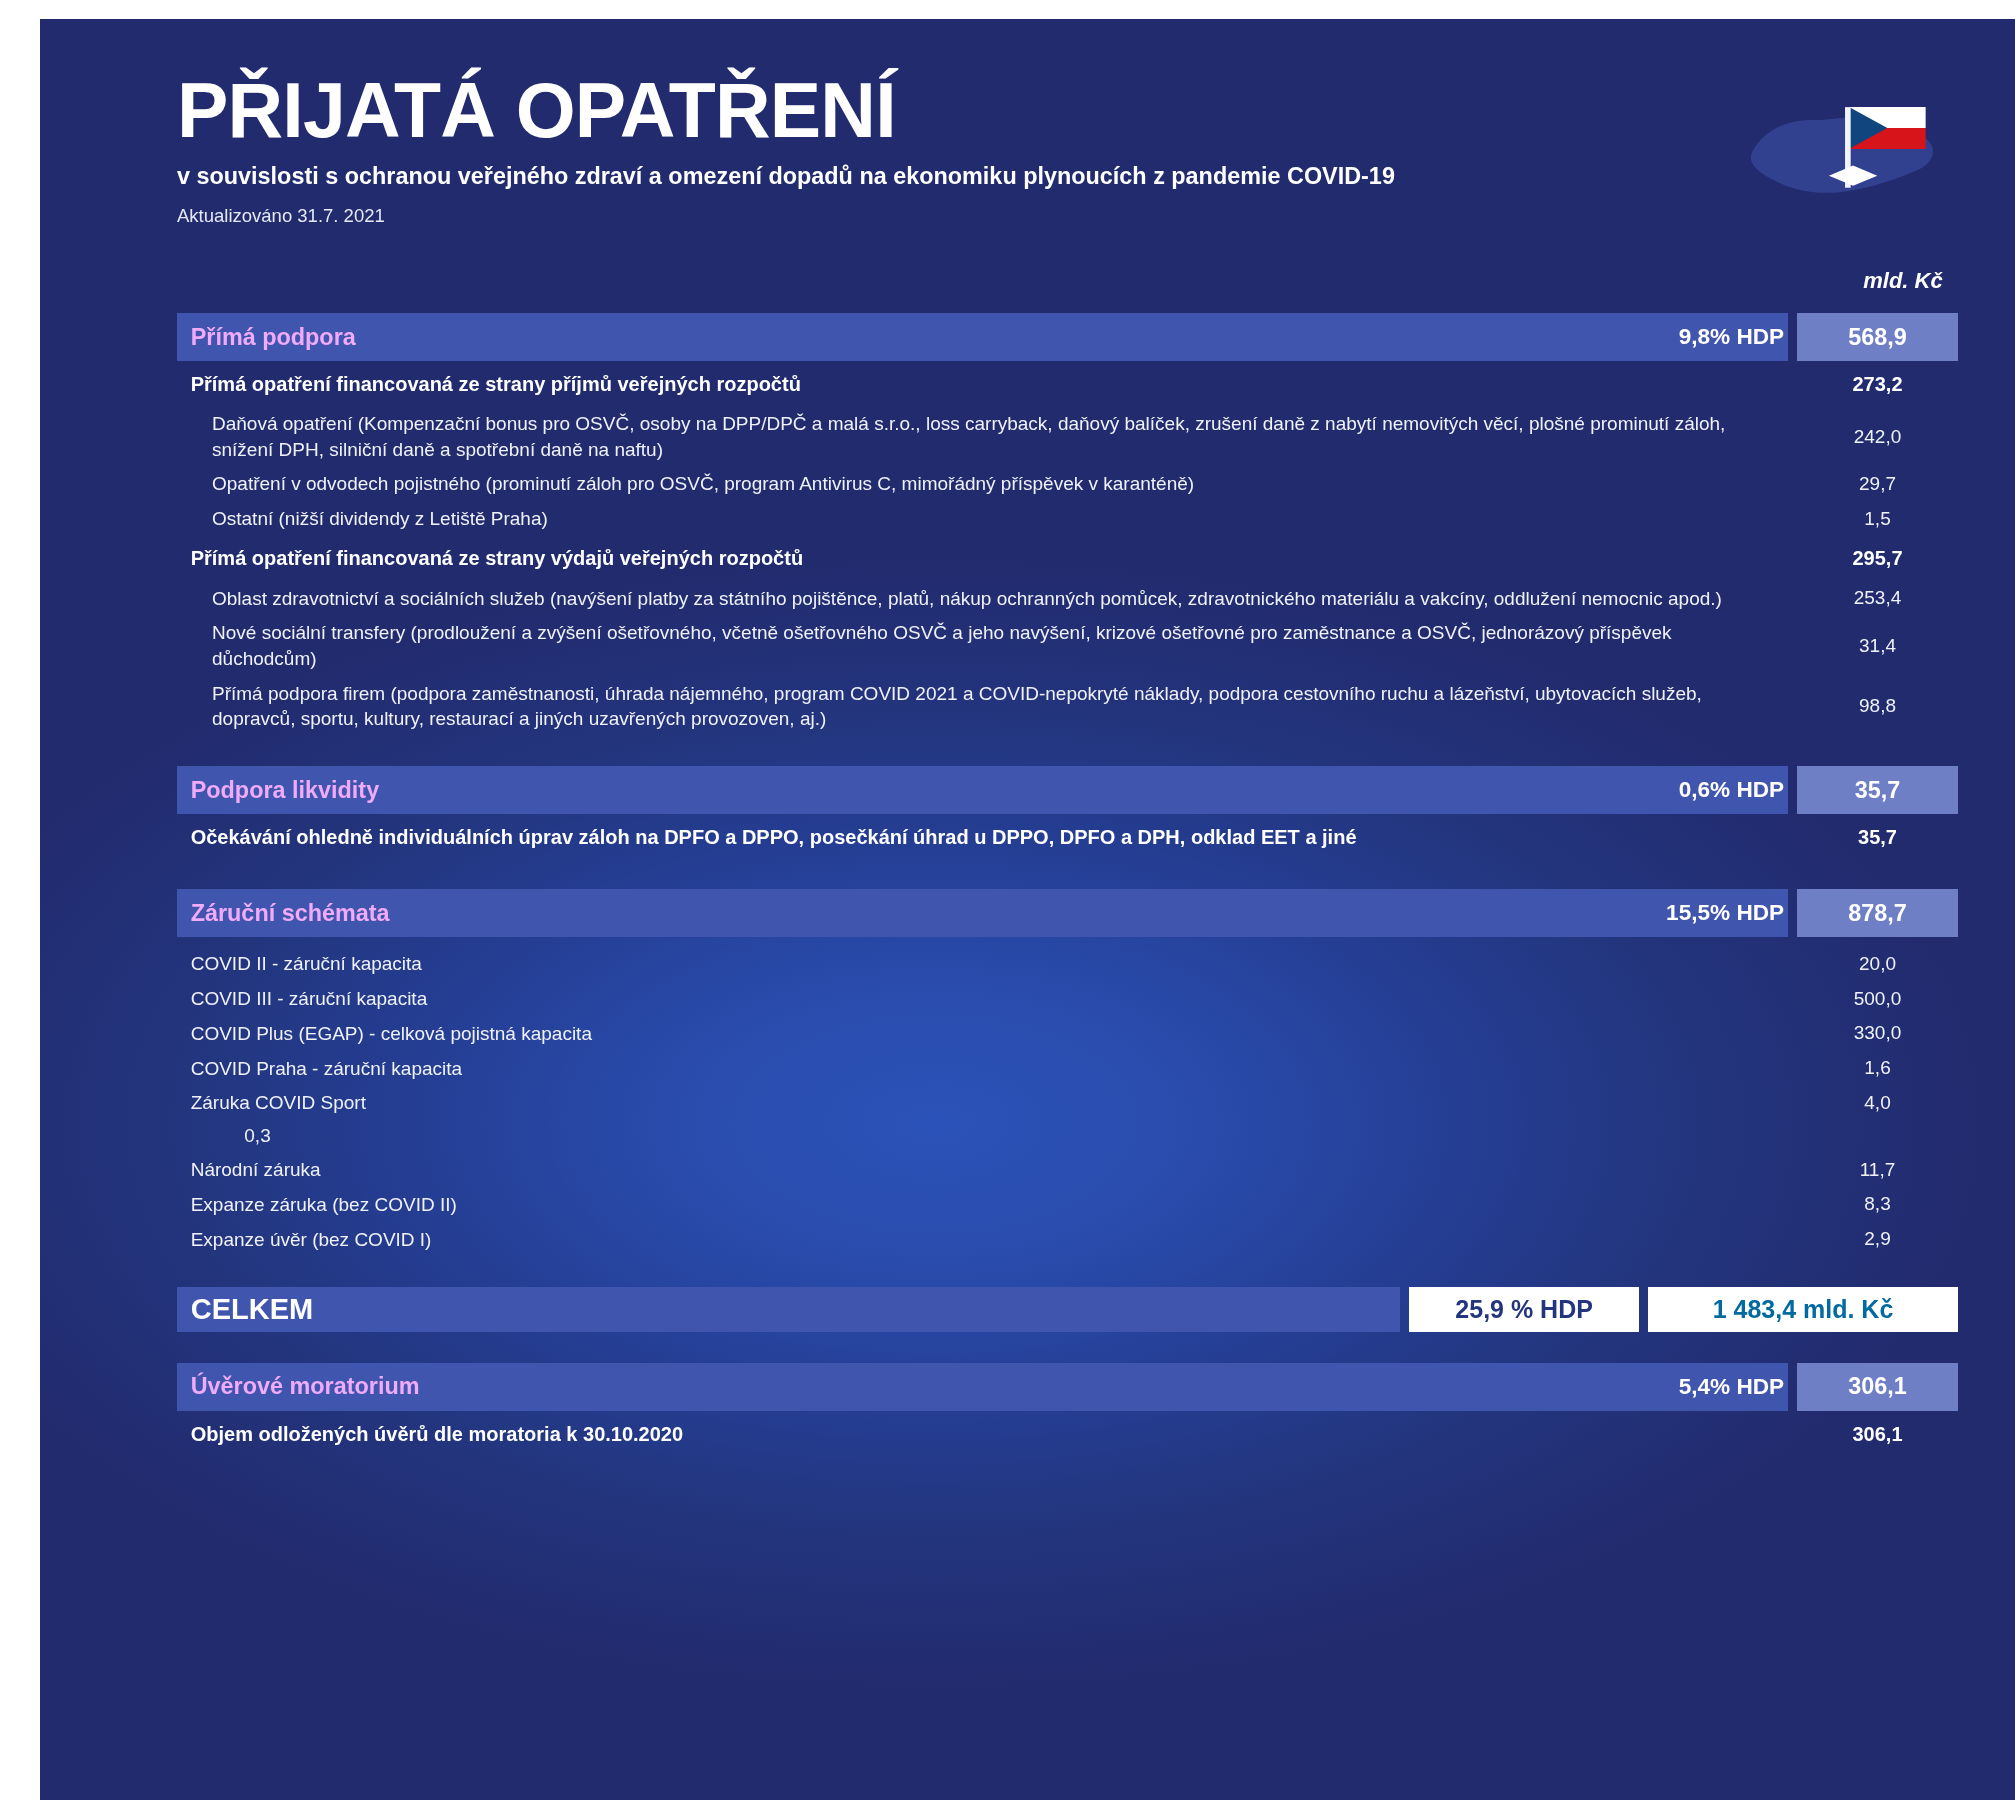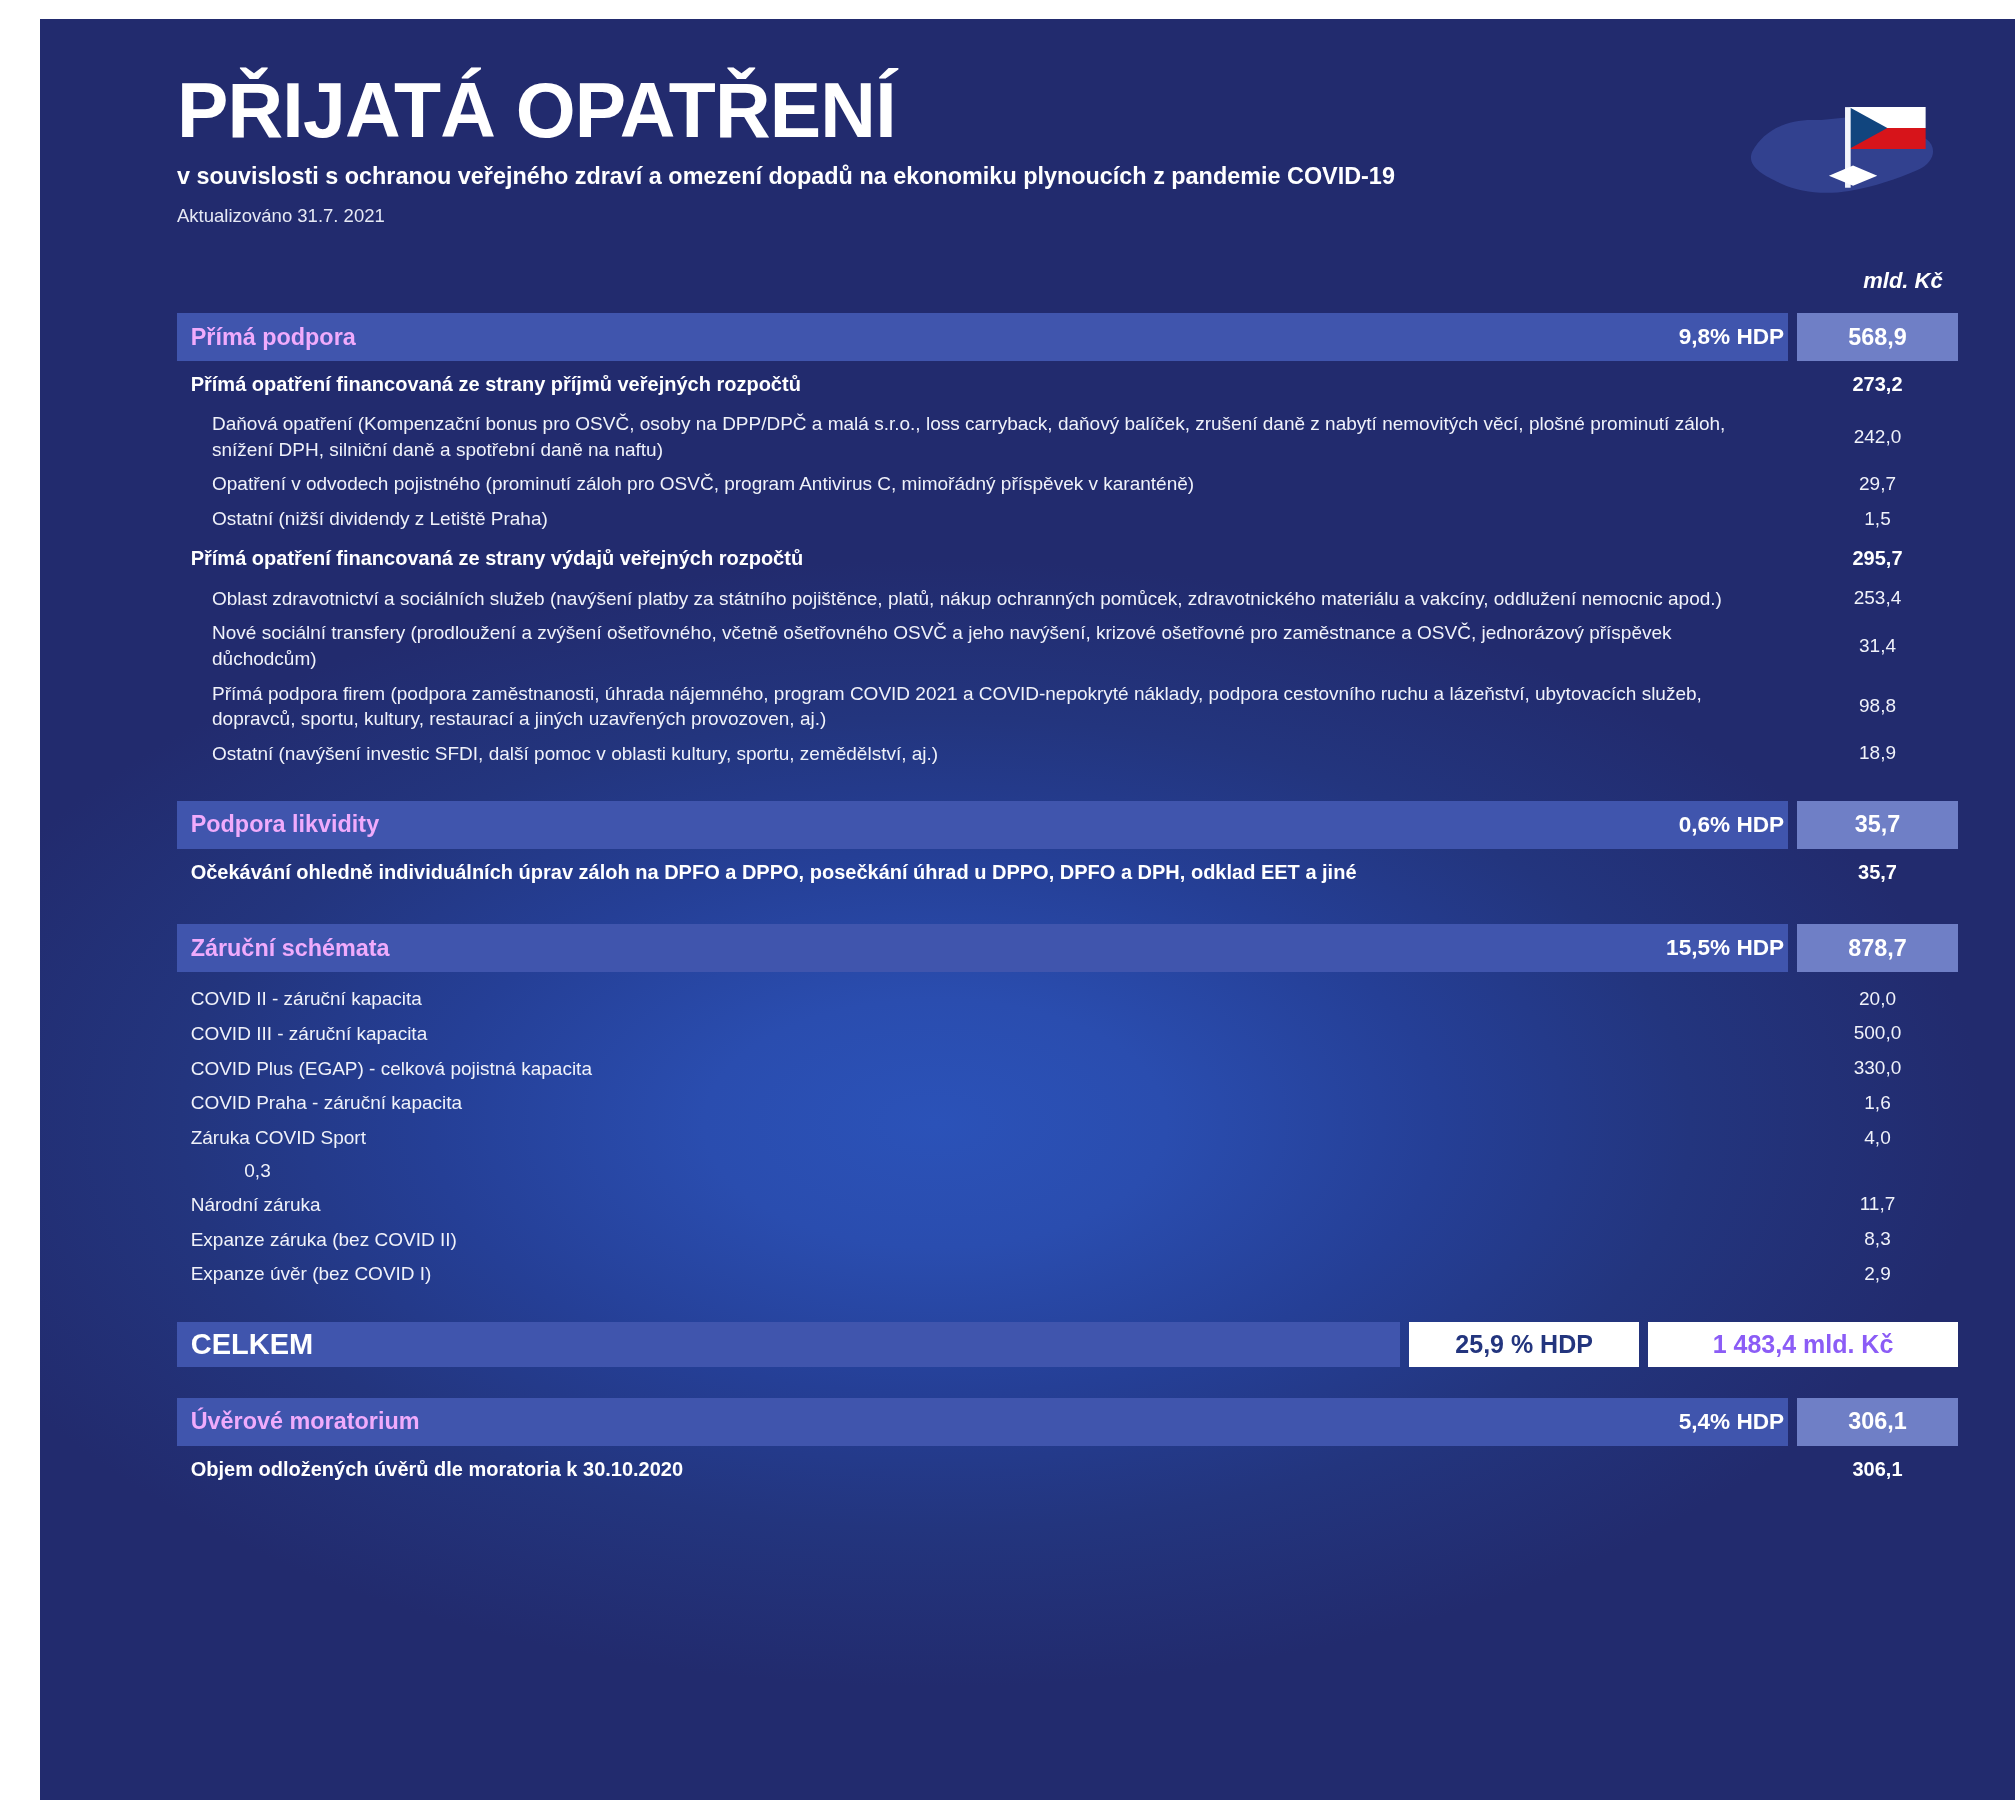--- a/index.html
+++ b/index.html
@@ -210,21 +210,21 @@
     font-size: 25px;
     font-weight: 700;
     display: flex;
     align-items: center;
     justify-content: center;
     margin-left: 8.9px;
   }
   .total .val-box {
     flex: 0 0 310px;
     background: #ffffff;
-    color: #8b5cf6;
+    color: #0369a1;
     font-size: 25px;
     font-weight: 700;
     display: flex;
     align-items: center;
     justify-content: center;
     margin-left: 8.9px;
   }
 </style>
 </head>
 <body>
@@ -294,25 +294,20 @@
       <div class="row item">
         <div class="label">Nové sociální transfery (prodloužení a zvýšení ošetřovného, včetně ošetřovného OSVČ a jeho navýšení, krizové ošetřovné pro zaměstnance a OSVČ, jednorázový příspěvek důchodcům)</div>
         <div class="hdp"></div>
         <div class="val">31,4</div>
       </div>
       <div class="row item">
         <div class="label">Přímá podpora firem (podpora zaměstnanosti, úhrada nájemného, program COVID 2021 a COVID-nepokryté náklady, podpora cestovního ruchu a lázeňství, ubytovacích služeb, dopravců, sportu, kultury, restaurací a jiných uzavřených provozoven, aj.)</div>
         <div class="hdp"></div>
         <div class="val">98,8</div>
       </div>
-      <div class="row item">
-        <div class="label">Ostatní (navýšení investic SFDI, další pomoc v oblasti kultury, sportu, zemědělství, aj.)</div>
-        <div class="hdp"></div>
-        <div class="val">18,9</div>
-      </div>
 
       <div class="gap-lg"></div>
 
       <div class="row band">
         <div class="label">Podpora likvidity</div>
         <div class="hdp">0,6% HDP</div>
         <div class="val">35,7</div>
       </div>
 
       <div class="row subhead">

